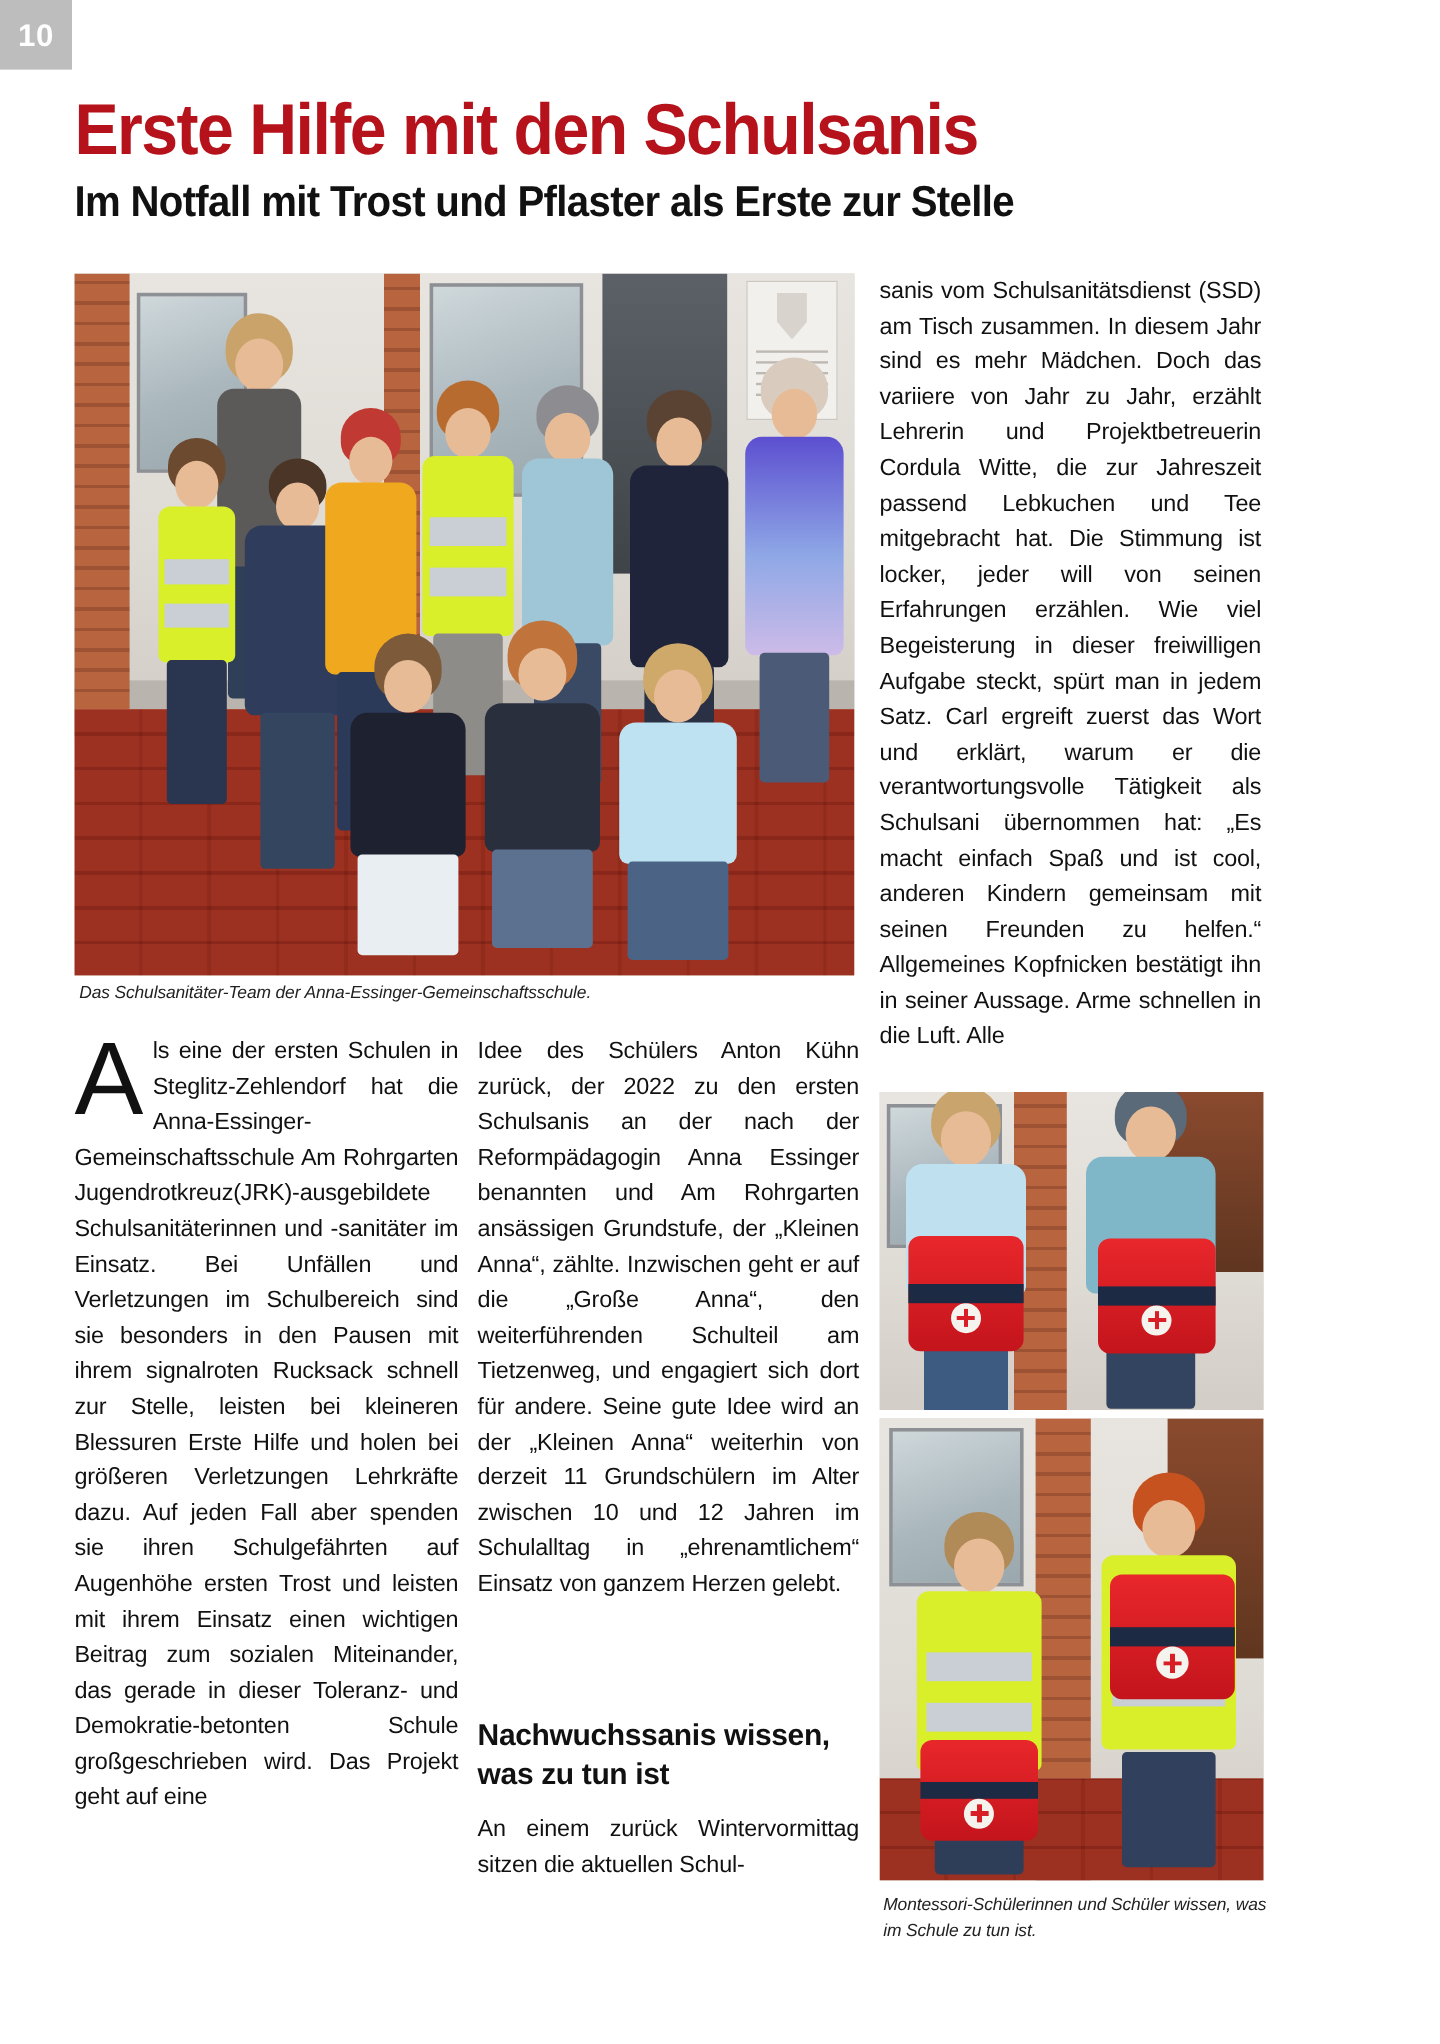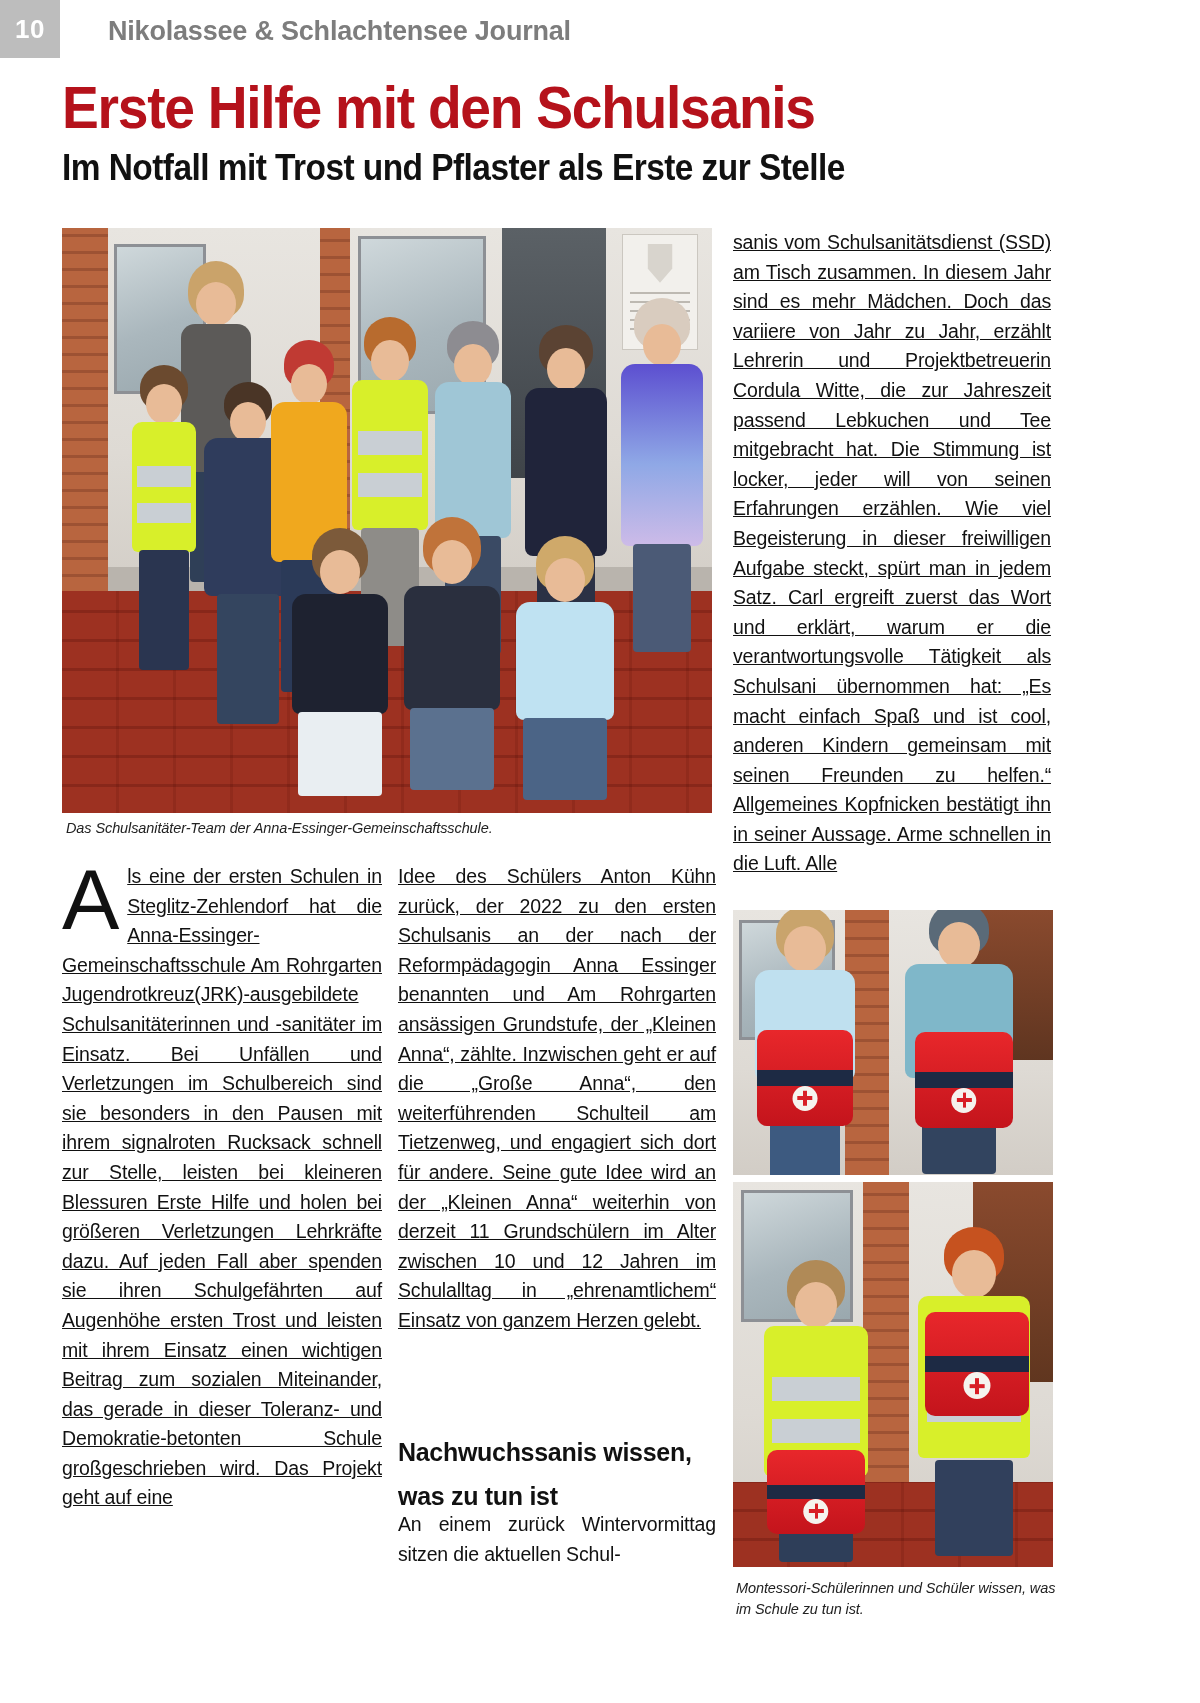--- a/index.html
+++ b/index.html
@@ -92,21 +92,20 @@
 
   
   .col {
     position: absolute;
     font-size: 19.5px;
     line-height: 29.6px;
     color: #111111;
     text-align: justify;
     hyphens: manual;
     letter-spacing: -0.15px;
-    text-decoration: underline;
   }
   .col-left  { left: 62px;  top: 862px; width: 320px; }
   .col-mid   { left: 398px; top: 862px; width: 318px; }
   .col-right { left: 733px; top: 228px; width: 318px; }
 
   .col p { margin: 0; }
 
   .dropcap-para { position: relative; }
   .dropcap {
     float: left;
@@ -117,21 +116,21 @@
     margin-right: 2px;
     color: #111111;
   }
 
   .sub-section-head {
     position: absolute;
     left: 398px; top: 1430px;
     width: 320px;
     font-size: 25px;
     font-weight: bold;
-    line-height: 44px;
+    line-height: 33px;
     color: #111111;
     letter-spacing: -0.3px;
   }
   .col-mid-tail {
     position: absolute;
     left: 398px; top: 1510px;
     width: 318px;
     font-size: 19.5px;
     line-height: 29.6px;
     text-align: justify;
@@ -277,21 +276,20 @@
       linear-gradient(90deg, transparent 38%, #d81f26 38% 62%, transparent 62%);
   }
 </style>
 </head>
 <body>
 
 <div class="page-header">
   <div class="page-number-box">
     <span class="page-number">10</span>
   </div>
-  <div class="journal-title">Nikolassee &amp; Schlachtensee Journal</div>
 </div>
 
 <div class="headline">Erste Hilfe mit den Schulsanis</div>
 <div class="subheadline">Im Notfall mit Trost und Pflaster als Erste zur Stelle</div>
 
 <div class="main-photo">
 
   <div class="wall ph"></div>
   <div class="wall-band ph"></div>
   <div class="ground-brick ph"></div>

